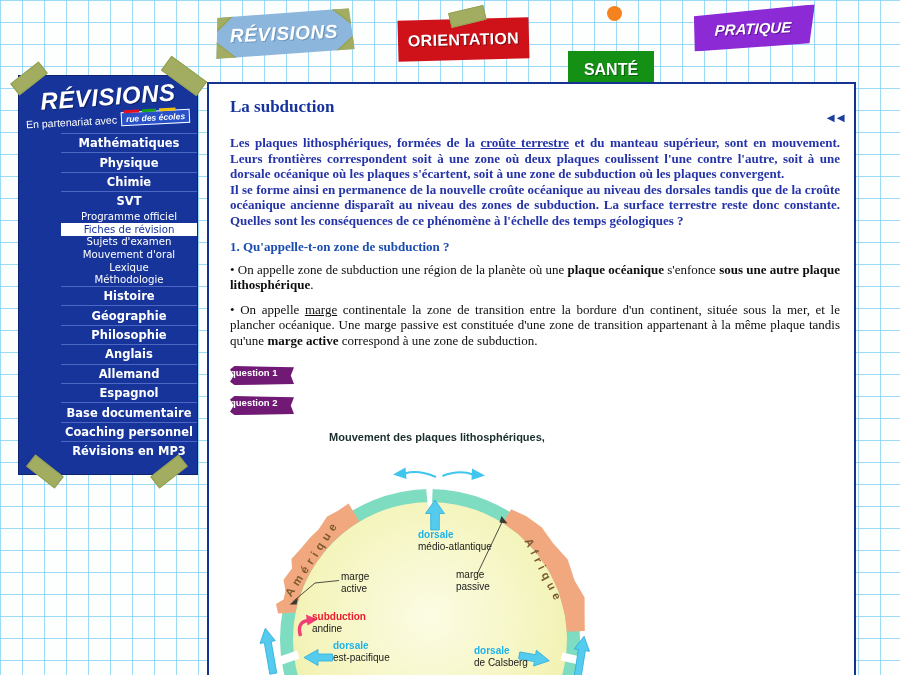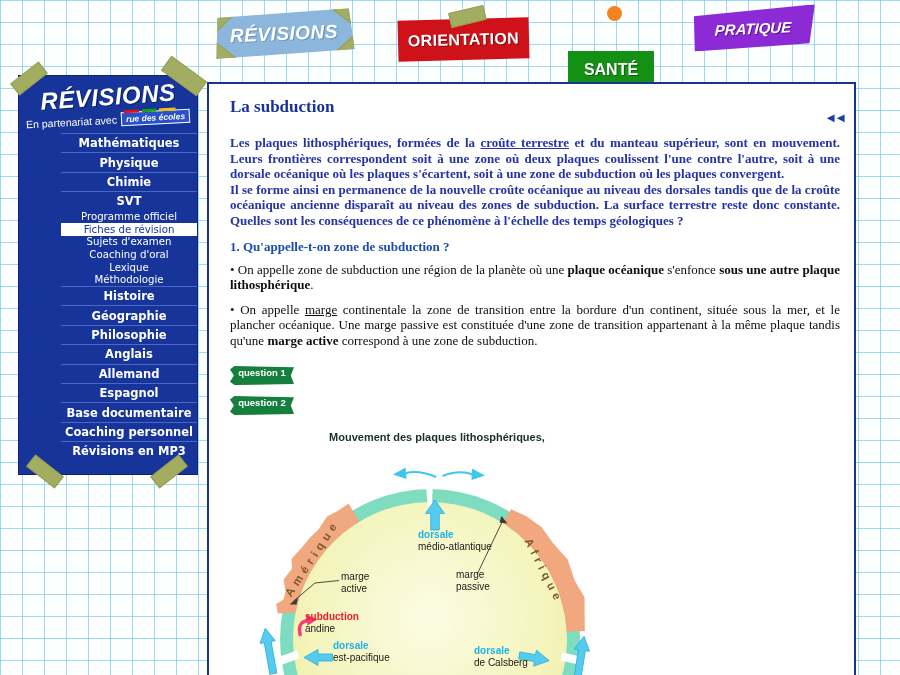--- a/index.html
+++ b/index.html
@@ -53,22 +53,22 @@
   .intro{margin:18px 0 0 0;font-family:"Liberation Serif",serif;font-weight:bold;font-size:13px;
      line-height:15.6px;color:#2433a8;text-align:justify;}
   .intro a{color:#2433a8;font-family:Liberation Serif, serif;}
   .sec-heading{margin:10px 0 0 0;font-family:"Liberation Serif",serif;font-weight:bold;font-size:13px;
      color:#1b4db0;}
   .bullet{font-family:"Liberation Serif",serif;font-size:13px;line-height:15.5px;color:#0d0d0d;
      text-align:justify;}
   .b1{margin:7px 0 0 0;}
   .b2{margin:9px 0 0 0;}
   .bullet a{color:#0d0d0d;}
-  .qbtn{width:64px;height:19px;background:#15803d;color:#fff;font-size:9.5px;font-weight:bold;
-     text-align:center;line-height:14px;cursor:pointer;
+  .qbtn{width:64px;height:19px;background:#701a75;color:#fff;font-size:9.5px;font-weight:bold;
+     text-align:left;line-height:14px;cursor:pointer;
      clip-path:polygon(0 18%,7% 0,100% 6%,95% 50%,100% 94%,7% 100%,0 82%,6% 50%);}
   .qb1{margin-top:18px;}
   .qb2{margin-top:11px;}
   .fig-title{margin:16px 0 0 12px;width:390px;text-align:center;font-weight:bold;font-size:11px;
      line-height:13px;color:#1b2e2e;}
   
   .diagram{position:absolute;left:43px;top:368px;width:360px;height:232px;}
   .diagram svg{position:absolute;left:0;top:0;}
   .dlabel{position:absolute;font-size:10px;line-height:11.5px;color:#20201e;}
   .dlabel span{display:block;}
@@ -113,21 +113,21 @@
     <span class="sb-badge">rue des écoles</span>
   </div>
   <nav class="menu">
       <div class="side-item main">Mathématiques</div>
       <div class="side-item main">Physique</div>
       <div class="side-item main">Chimie</div>
       <div class="side-item main">SVT</div>
       <div class="side-item sub">Programme officiel</div>
       <div class="side-item sub selected">Fiches de révision</div>
       <div class="side-item sub">Sujets d'examen</div>
-      <div class="side-item sub">Coaching d'oral</div>
+      <div class="side-item sub">Mouvement d'oral</div>
       <div class="side-item sub">Lexique</div>
       <div class="side-item sub">Méthodologie</div>
       <div class="side-item main">Histoire</div>
       <div class="side-item main">Géographie</div>
       <div class="side-item main">Philosophie</div>
       <div class="side-item main">Anglais</div>
       <div class="side-item main">Allemand</div>
       <div class="side-item main">Espagnol</div>
       <div class="side-item main">Base documentaire</div>
       <div class="side-item main">Coaching personnel</div>
@@ -202,21 +202,21 @@
       <span>médio-atlantique</span>
     </div>
     <div class="dlabel" style="left:89px;top:119px;">
       <span>marge</span>
       <span>active</span>
     </div>
     <div class="dlabel" style="left:204px;top:117px;">
       <span>marge</span>
       <span>passive</span>
     </div>
-    <div class="dlabel" style="left:53px;top:159px;">
+    <div class="dlabel" style="left:60px;top:159px;">
       <span class="lr">subduction</span>
       <span>andine</span>
     </div>
     <div class="dlabel" style="left:81px;top:188px;">
       <span class="lc">dorsale</span>
       <span>est-pacifique</span>
     </div>
     <div class="dlabel" style="left:222px;top:193px;">
       <span class="lc">dorsale</span>
       <span>de Calsberg</span>

